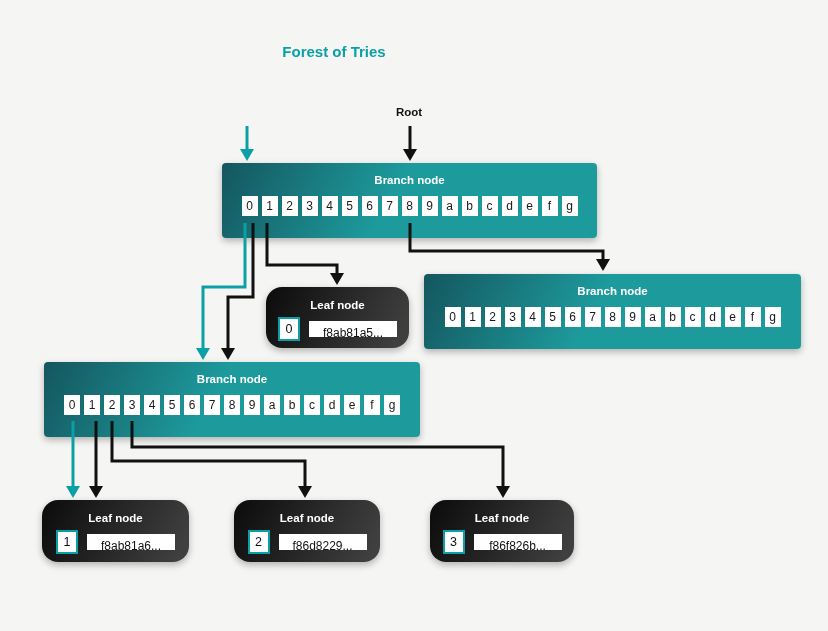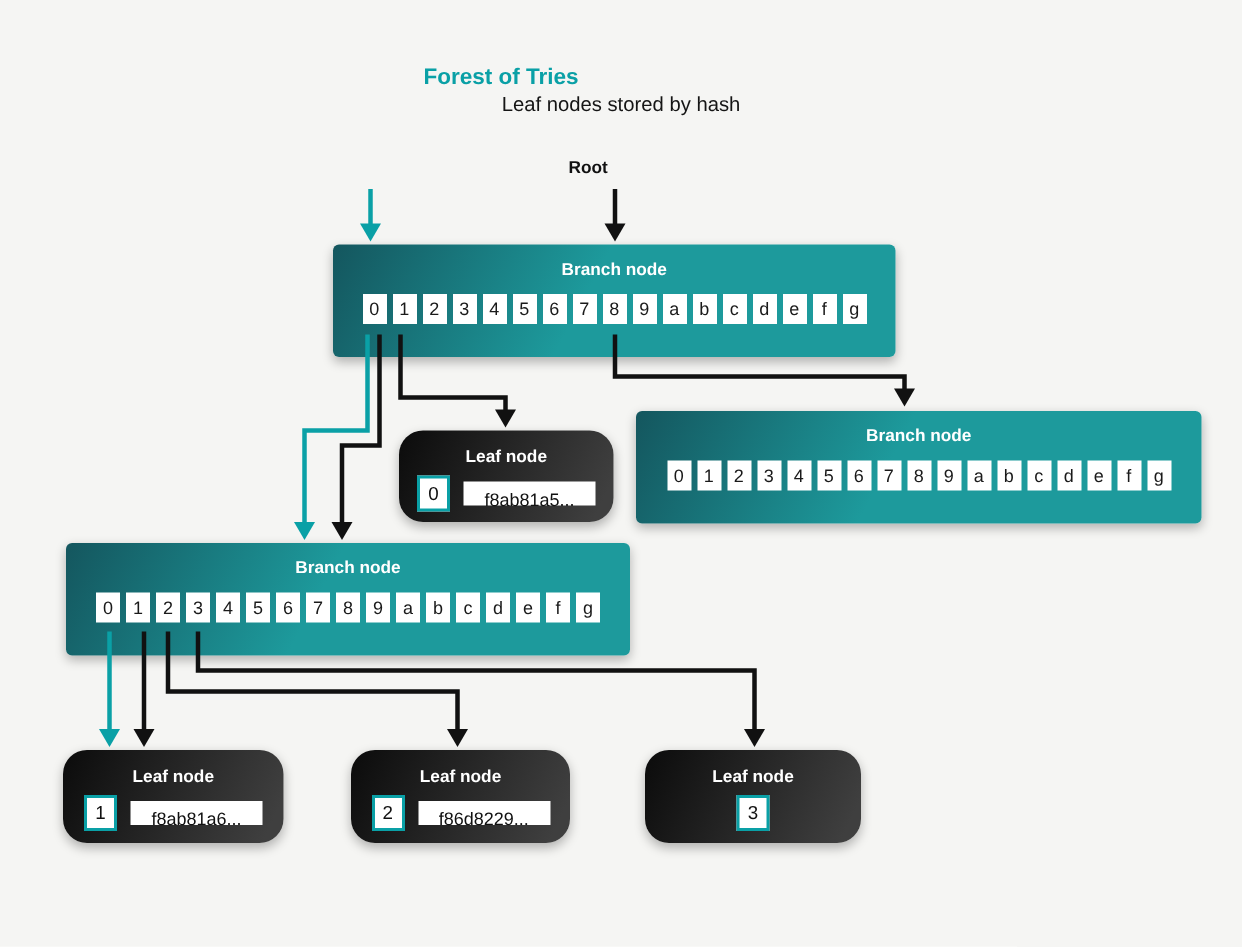--- a/index.html
+++ b/index.html
@@ -10,21 +10,21 @@
   body{font-family:"Liberation Sans",sans-serif;background:#fff;}
   .stage{position:relative;width:828px;height:631px;background:var(--background);overflow:hidden;}
 
   .page-title{position:absolute;top:43px;left:0;width:668px;text-align:center;
     font-size:15px;font-weight:bold;color:var(--accent);}
   .page-subtitle{position:absolute;top:62px;left:0;width:828px;text-align:center;
     font-size:13.5px;color:#151515;}
 
   .climb-label{position:absolute;top:92px;left:160px;width:175px;text-align:center;
     font-size:11.5px;font-weight:bold;color:var(--accent);line-height:14px;}
-  .root-label{position:absolute;top:106px;left:379px;width:60px;text-align:left;
+  .root-label{position:absolute;top:106px;left:379px;width:60px;text-align:center;
     font-size:11.5px;font-weight:bold;color:#111;}
 
   .branch{position:absolute;border-radius:4px;
     background:linear-gradient(118deg,var(--branch-g1) 0%,var(--branch-g2) 45%);
     box-shadow:0 3px 7px rgba(0,0,0,0.28);padding-top:10px;}
   .leaf{position:absolute;border-radius:16px;
     background:linear-gradient(115deg,var(--leaf-g1) 0%,var(--leaf-g2) 92%);
     box-shadow:0 3px 7px rgba(0,0,0,0.28);padding-top:11px;}
 
   .node-title{text-align:center;font-size:11.5px;font-weight:bold;color:#fff;line-height:14px;}
@@ -43,21 +43,20 @@
   .h-teal{fill:var(--accent);}
   .a-black{stroke:var(--arrow-black);stroke-width:3;fill:none;}
   .h-black{fill:var(--arrow-black);}
 </style>
 </head>
 <body>
 
 <div class="stage">
 
   <div class="page-title">Forest of Tries</div>
-  <div class="page-subtitle">Leaf nodes stored by hash</div>
 
   <div class="root-label">Root</div>
 
   <div class="branch" style="left:222px;top:163px;width:375px;height:75px">
     <div class="node-title">Branch node</div>
     <div class="cells">
         <span class="cell">0</span>
         <span class="cell">1</span>
         <span class="cell">2</span>
         <span class="cell">3</span>
@@ -144,20 +143,21 @@
     <div class="leaf-row">
       <span class="leaf-index">2</span>
       <span class="leaf-hash">f86d8229...</span>
     </div>
   </div>
 
   <div class="leaf" style="left:430px;top:500px;width:144px;height:62px">
     <div class="node-title">Leaf node</div>
     <div class="leaf-row">
       <span class="leaf-index">3</span>
+      <span class="leaf-hash">f86f826b...</span>
     </div>
   </div>
 
   <svg class="overlay" width="828" height="631" viewBox="0 0 828 631">
     <g>
       <path class="a-teal" d="M247,126 V150"></path>
       <polygon class="h-teal" points="240,149 254,149 247,161"></polygon>
     </g>
     <g>
       <path class="a-black" d="M410,126 V150"></path>

